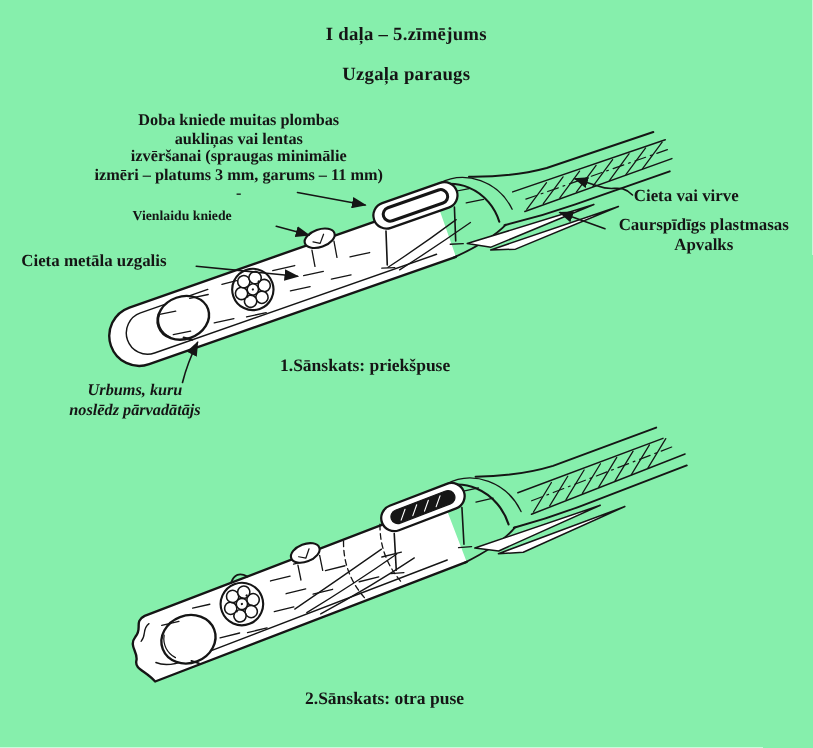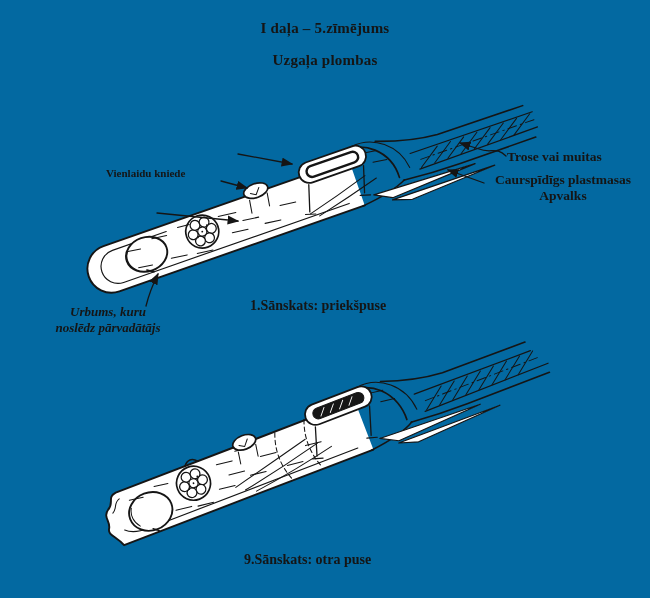--- a/index.html
+++ b/index.html
@@ -1,31 +1,31 @@
 <!DOCTYPE html>
 <html><head>
 <meta charset="utf-8">
 <style>
   html,body{margin:0;padding:0;background:#ffffff;}
   .page{
-    position:relative;width:650px;height:598px;background:#0369a1;
+    position:relative;width:650px;height:598px;background:#86efac;
     font-family:"Liberation Serif","DejaVu Serif",serif;color:#151515;overflow:hidden;
   }
   .page svg{position:absolute;left:0;top:0;z-index:1;}
   .t{position:absolute;font-weight:700;white-space:pre-line;z-index:2;line-height:1.14;}
   .ctr{text-align:center;}
   .title{left:0;top:20px;width:650px;font-size:15px;letter-spacing:.2px;}
   .subtitle{left:0;top:52px;width:650px;font-size:15px;letter-spacing:.2px;}
   .lbl-doba{left:58px;top:89px;width:266px;font-size:13px;line-height:14.6px;}
   .lbl-vien{left:106px;top:167px;font-size:11px;}
   .lbl-cieta{left:17px;top:201px;font-size:13.5px;}
   .lbl-trose{left:507px;top:149px;font-size:13.5px;}
   .lbl-caur{left:468px;top:172px;width:190px;font-size:13.5px;line-height:16px;}
   .lbl-urb{left:40px;top:304px;width:136px;font-size:13px;line-height:15.5px;font-style:italic;}
-  .cap1{left:250px;top:286px;font-size:14px;margin-top:12px;}
+  .cap1{left:224px;top:286px;font-size:14px;}
   .cap2{left:244px;top:552px;font-size:14px;}
 </style>
 </head>
 <body>
 
 <div class="page">
 
 <svg width="650" height="598" viewBox="0 0 650 598" fill="none" stroke="#151515" stroke-linecap="round" stroke-linejoin="round">
   <defs>
     <marker id="arrow" markerWidth="9" markerHeight="7" refX="8" refY="3.5" orient="auto">
@@ -123,25 +123,31 @@
     <rect x="218" y="-38" width="70" height="21" rx="10.5" fill="#ffffff" stroke-width="1.8"></rect>
     <rect x="226" y="-33" width="54" height="11" rx="5.5" fill="#161616" stroke="#161616" stroke-width="1"></rect>
     <path d="M 233,-24 L 239,-31 M 243,-24 L 249,-31 M 253,-24 L 259,-31 M 263,-24 L 269,-31" stroke="#ffffff" stroke-width="0.9"></path>
     <ellipse cx="152" cy="-27" rx="12" ry="7" fill="#ffffff" stroke-width="1.7"></ellipse>
     <path d="M 146,-26 L 151,-23 L 156,-29" stroke-width="1"></path>
     <path d="M 143,-20 L 141,-8 M 162,-21 L 160,-9" stroke-width="1.05"></path>
   </g>
 </svg>
 
 <div class="t title ctr">I daļa – 5.zīmējums</div>
-<div class="t subtitle ctr">Uzgaļa plombas</div>
+<div class="t subtitle ctr">Uzgaļa paraugs</div>
 
+<div class="t lbl-doba ctr">Doba kniede muitas plombas
+aukliņas vai lentas
+izvēršanai (spraugas minimālie
+izmēri – platums 3 mm, garums – 11 mm)
+-</div>
 <div class="t lbl-vien">Vienlaidu kniede</div>
-<div class="t lbl-trose">Trose vai muitas</div>
+<div class="t lbl-cieta">Cieta metāla uzgalis</div>
+<div class="t lbl-trose">Cieta vai virve</div>
 <div class="t lbl-caur ctr">Caurspīdīgs plastmasas
 Apvalks</div>
 <div class="t lbl-urb ctr">Urbums, kuru
 noslēdz pārvadātājs</div>
 
 <div class="t cap1">1.Sānskats: priekšpuse</div>
-<div class="t cap2">9.Sānskats: otra puse</div>
+<div class="t cap2">2.Sānskats: otra puse</div>
 
 </div>
 
 </body></html>

